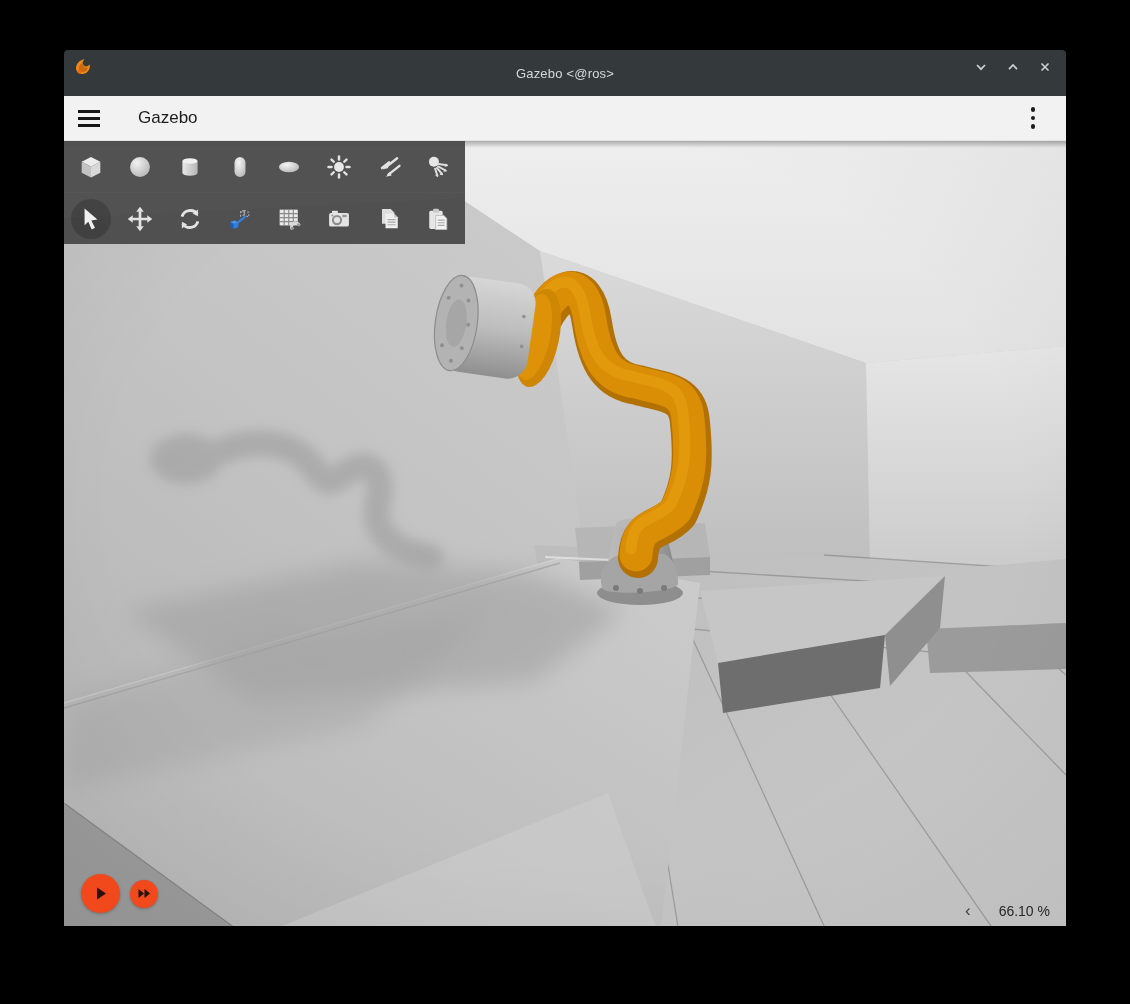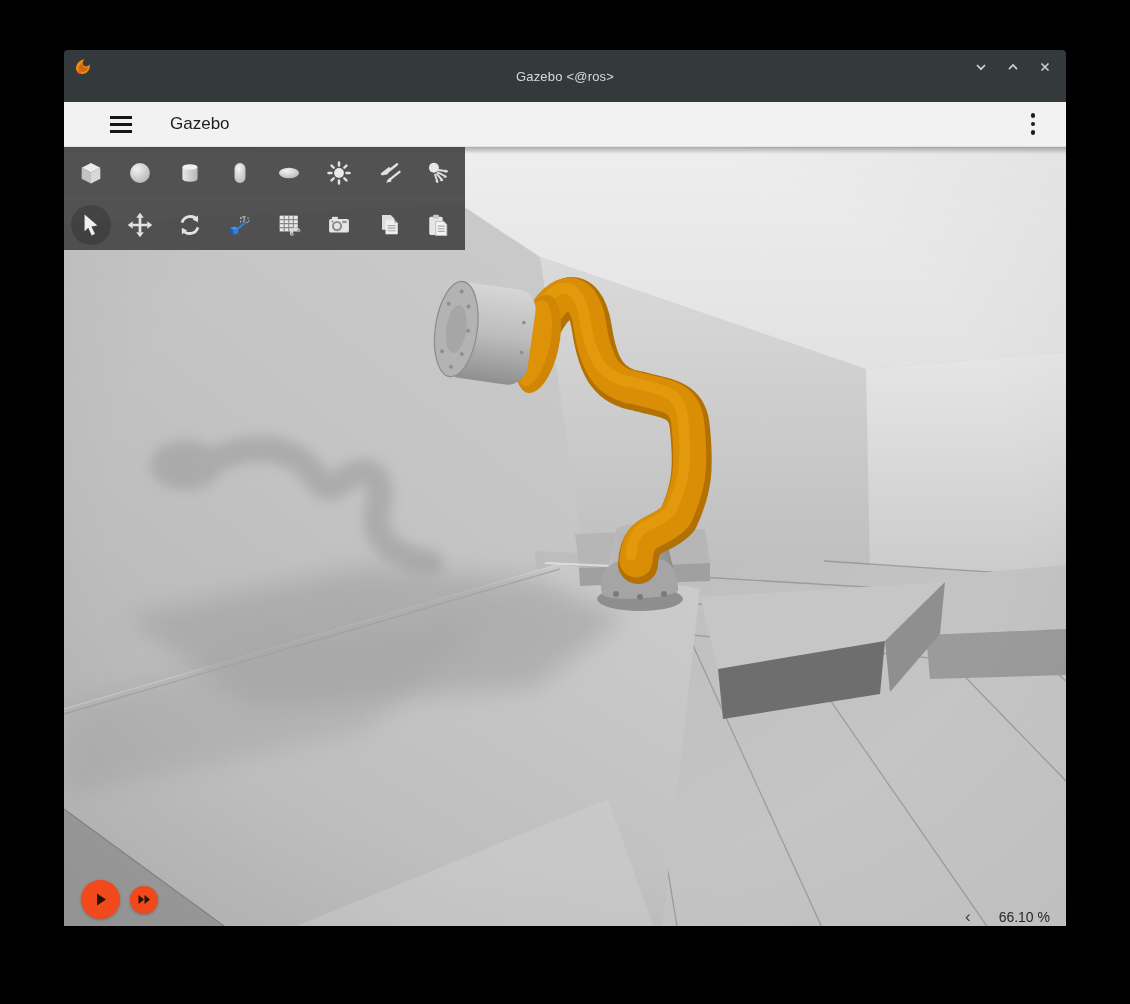--- a/index.html
+++ b/index.html
@@ -1,26 +1,26 @@
 <!DOCTYPE html>
 <html><head>
 <meta charset="utf-8">
 <style>
   html,body{margin:0;padding:0;background:#000;width:1130px;height:1004px;overflow:hidden;
     font-family:"Liberation Sans","DejaVu Sans",sans-serif;-webkit-font-smoothing:antialiased;}
   .window{position:absolute;left:64px;top:50px;width:1002px;height:876px;border-radius:4px 4px 0 0;
     overflow:hidden;box-shadow:0 12px 40px rgba(0,0,0,.7);}
   
-  .titlebar{position:relative;height:52px;background:#343a3c;display:flex;align-items:center;}
+  .titlebar{position:relative;height:46px;background:#343a3c;display:flex;align-items:center;}
   .tb-logo{position:absolute;left:9px;top:7px;width:20px;height:20px;}
   .tb-title{flex:1;text-align:center;color:#d6d9da;font-size:13px;letter-spacing:.2px;}
   .tb-controls{position:absolute;right:10px;top:0;height:34px;display:flex;align-items:center;gap:10px;}
   .tb-btn{width:22px;height:22px;display:flex;align-items:center;justify-content:center;cursor:default;border-radius:3px;}
   
-  .appbar{height:44px;background:#f2f2f2;display:flex;align-items:center;border-bottom:1px solid #e2e2e2;position:relative;z-index:5;padding-left:32px;}
+  .appbar{height:44px;background:#f2f2f2;display:flex;align-items:center;border-bottom:1px solid #e2e2e2;position:relative;z-index:5;}
   .hamburger{width:40px;height:36px;margin-left:12px;display:flex;flex-direction:column;justify-content:center;gap:4px;cursor:pointer;}
   .hamburger span{display:block;width:22px;height:3px;background:#161616;margin-left:2px;}
   .app-title{font-size:17px;color:#1d1d1d;margin-left:22px;}
   .kebab{position:absolute;right:18px;top:7px;width:30px;height:30px;display:flex;flex-direction:column;align-items:center;justify-content:center;gap:4px;cursor:pointer;}
   .kebab i{width:4.5px;height:4.5px;border-radius:50%;background:#1d1d1d;}
   
   .viewport{position:relative;width:1002px;height:798px;background:#c6c6c6;overflow:hidden;}
   .viewport::before{content:"";position:absolute;left:0;top:0;right:0;height:7px;z-index:4;
     background:linear-gradient(rgba(0,0,0,.28),rgba(0,0,0,0));pointer-events:none;}
   .scene{position:absolute;inset:0;}

